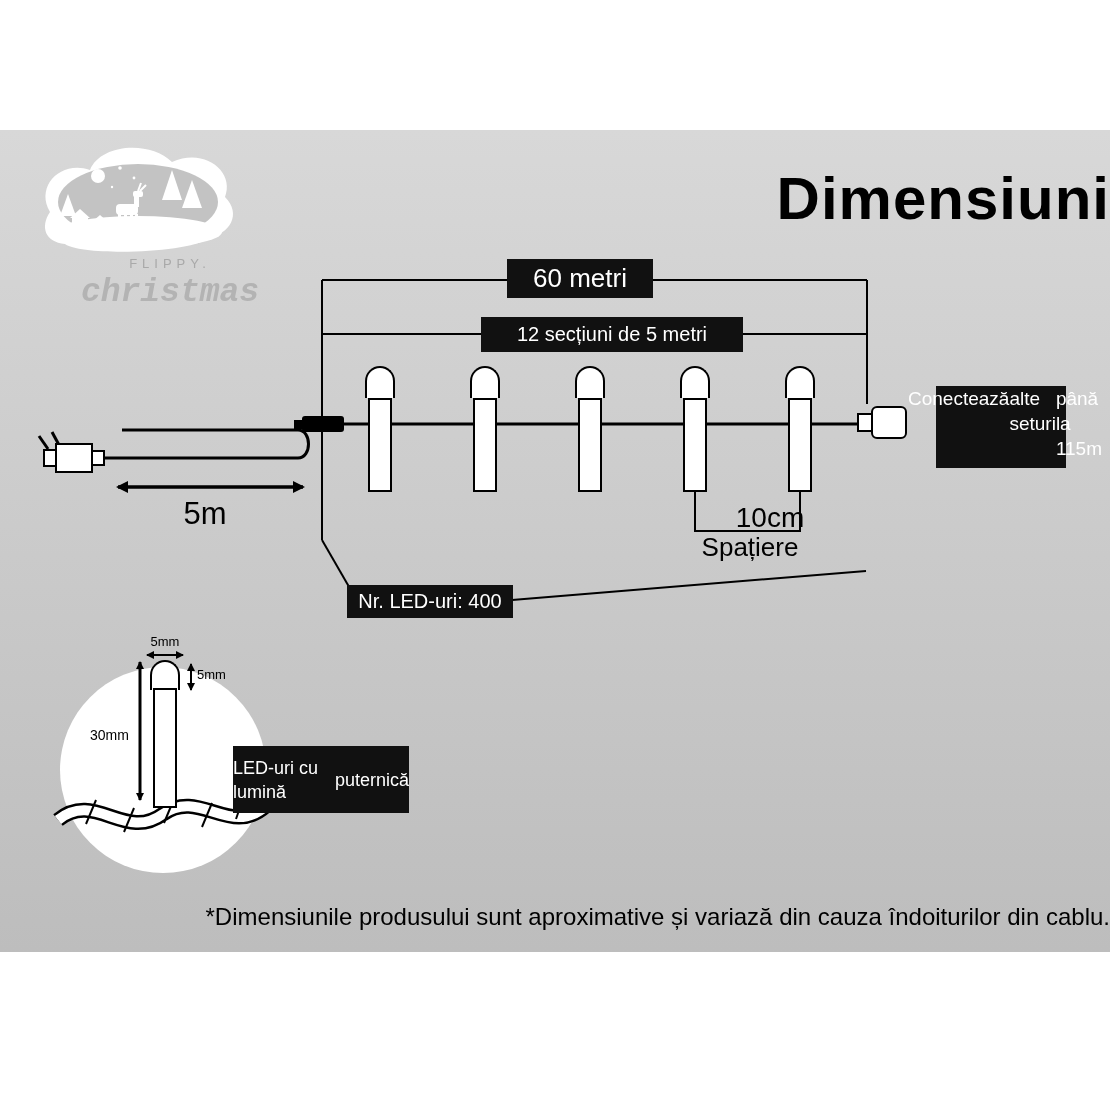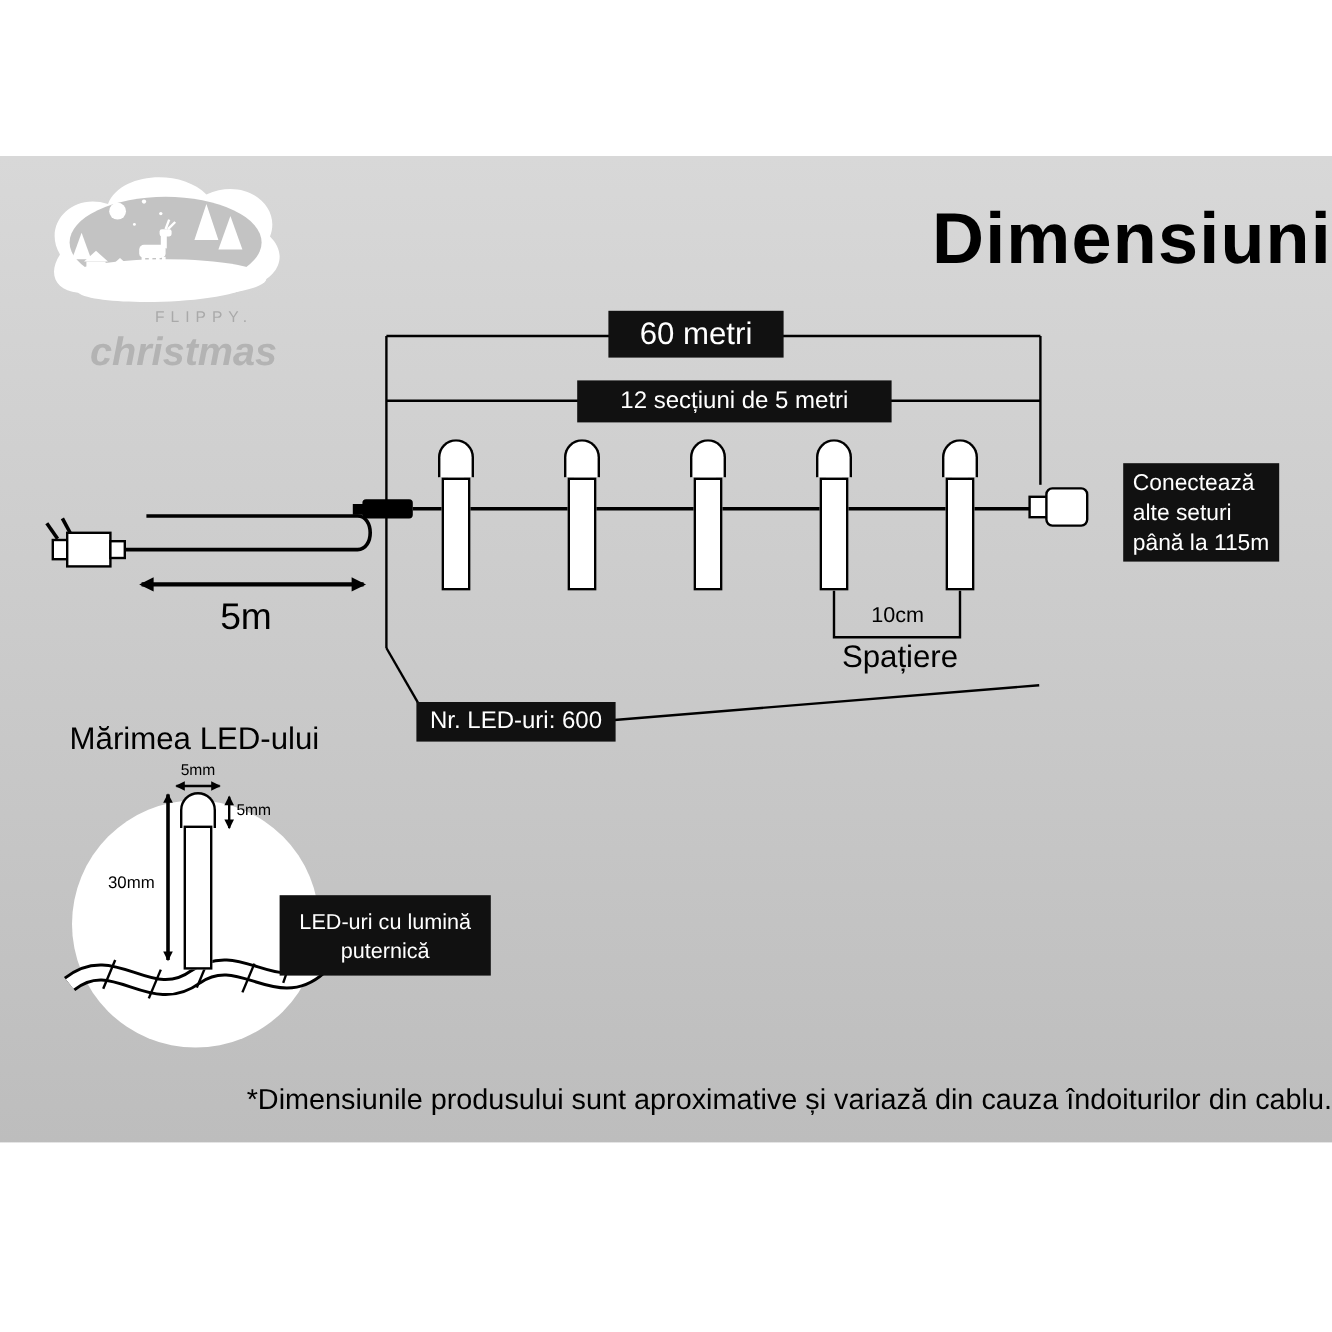--- a/index.html
+++ b/index.html
@@ -11,34 +11,34 @@
   body{margin:0;background:#ffffff}
   .canvas{position:relative;width:1110px;height:1110px;background:#ffffff;overflow:hidden;
           font-family:"Liberation Sans",sans-serif;color:#000}
   .panel{position:absolute;left:0;top:130px;width:1110px;height:822px;
          background:linear-gradient(180deg,var(--panel_top),var(--panel_bottom))}
   svg.layer{position:absolute;left:0;top:0;width:1110px;height:1110px;pointer-events:none}
   .title{position:absolute;left:0;top:164px;width:100%;text-align:right;
          font-size:60px;font-weight:700;letter-spacing:1px}
   .bbox{position:absolute;display:flex;align-items:center;justify-content:center;
         background:var(--box_bg);color:var(--box_text);white-space:nowrap}
-  .bbox.col{flex-direction:column;justify-content:center;white-space:normal}
+  .bbox.col{flex-direction:row;justify-content:center;white-space:normal}
   .txt{position:absolute}
   .bulbrow{position:absolute;left:0;top:0;width:100%;height:100%;pointer-events:none}
   .bulb{position:absolute;top:366px;width:30px;height:126px}
   .bulb .dome{width:30px;height:32px;background:#fff;border:2px solid #000;border-bottom:none;
               border-radius:15px 15px 0 0}
   .bulb .bodyrect{width:24px;height:94px;margin-left:3px;background:#fff;border:2px solid #000}
   .lens{position:absolute;left:60px;top:667px;width:206px;height:206px;border-radius:50%;background:#fff}
   .ledbig-dome{position:absolute;left:150px;top:660px;width:30px;height:30px;background:#fff;
                border:2px solid #000;border-bottom:none;border-radius:15px 15px 0 0}
   .ledbig-body{position:absolute;left:153px;top:688px;width:24px;height:120px;background:#fff;border:2px solid #000}
   .brand{letter-spacing:5px;color:var(--logo_text);font-size:13px;text-align:center}
-  .script{font-family:Liberation Sans, sans-serif;font-style:italic;font-weight:700;
-          color:#b3b3b3;font-size:33px;text-align:left}
+  .script{font-family:Liberation Mono, monospace;font-style:italic;font-weight:700;
+          color:#b3b3b3;font-size:33px;text-align:center}
 </style>
 </head>
 <body>
 
 <div class="canvas">
 
   <div class="panel"></div>
 
   <svg class="layer">
     <defs>
@@ -169,27 +169,26 @@
   <div class="bbox" style="left:481px;top:317px;width:262px;height:35px;font-size:20px">12 secțiuni de 5 metri</div>
 
   <div class="bbox col" style="left:936px;top:386px;width:130px;height:82px;font-size:19px;line-height:25px;align-items:flex-start;padding-left:8px">
     <span>Conectează</span>
     <span>alte seturi</span>
     <span>până la 115m</span>
   </div>
 
   <div class="txt" style="left:150px;top:496px;width:110px;text-align:center;font-size:31px">5m</div>
 
-  <div class="txt" style="left:707px;top:502px;width:82px;text-align:center;font-size:18px">10cm</div>
+  <div class="txt" style="left:729px;top:502px;width:82px;text-align:center;font-size:28px">10cm</div>
 
   <div class="txt" style="left:688px;top:532px;width:124px;text-align:center;font-size:26px">Spațiere</div>
 
-  <div class="bbox" style="left:347px;top:585px;width:166px;height:33px;font-size:20px">Nr. LED-uri: 600</div>
-
-  <div class="txt" style="left:58px;top:600px;font-size:26px">Mărimea LED-ului</div>
+  <div class="bbox" style="left:347px;top:585px;width:166px;height:33px;font-size:20px">Nr. LED-uri: 400</div>
+
 
   <div class="txt" style="left:143px;top:634px;width:44px;text-align:center;font-size:13px">5mm</div>
 
   <div class="txt" style="left:197px;top:667px;font-size:13px">5mm</div>
 
   <div class="txt" style="left:90px;top:727px;font-size:14px">30mm</div>
 
   <div class="bbox col" style="left:233px;top:746px;width:176px;height:67px;font-size:18px;line-height:24px">
     <span>LED-uri cu lumină</span>
     <span>puternică</span>

